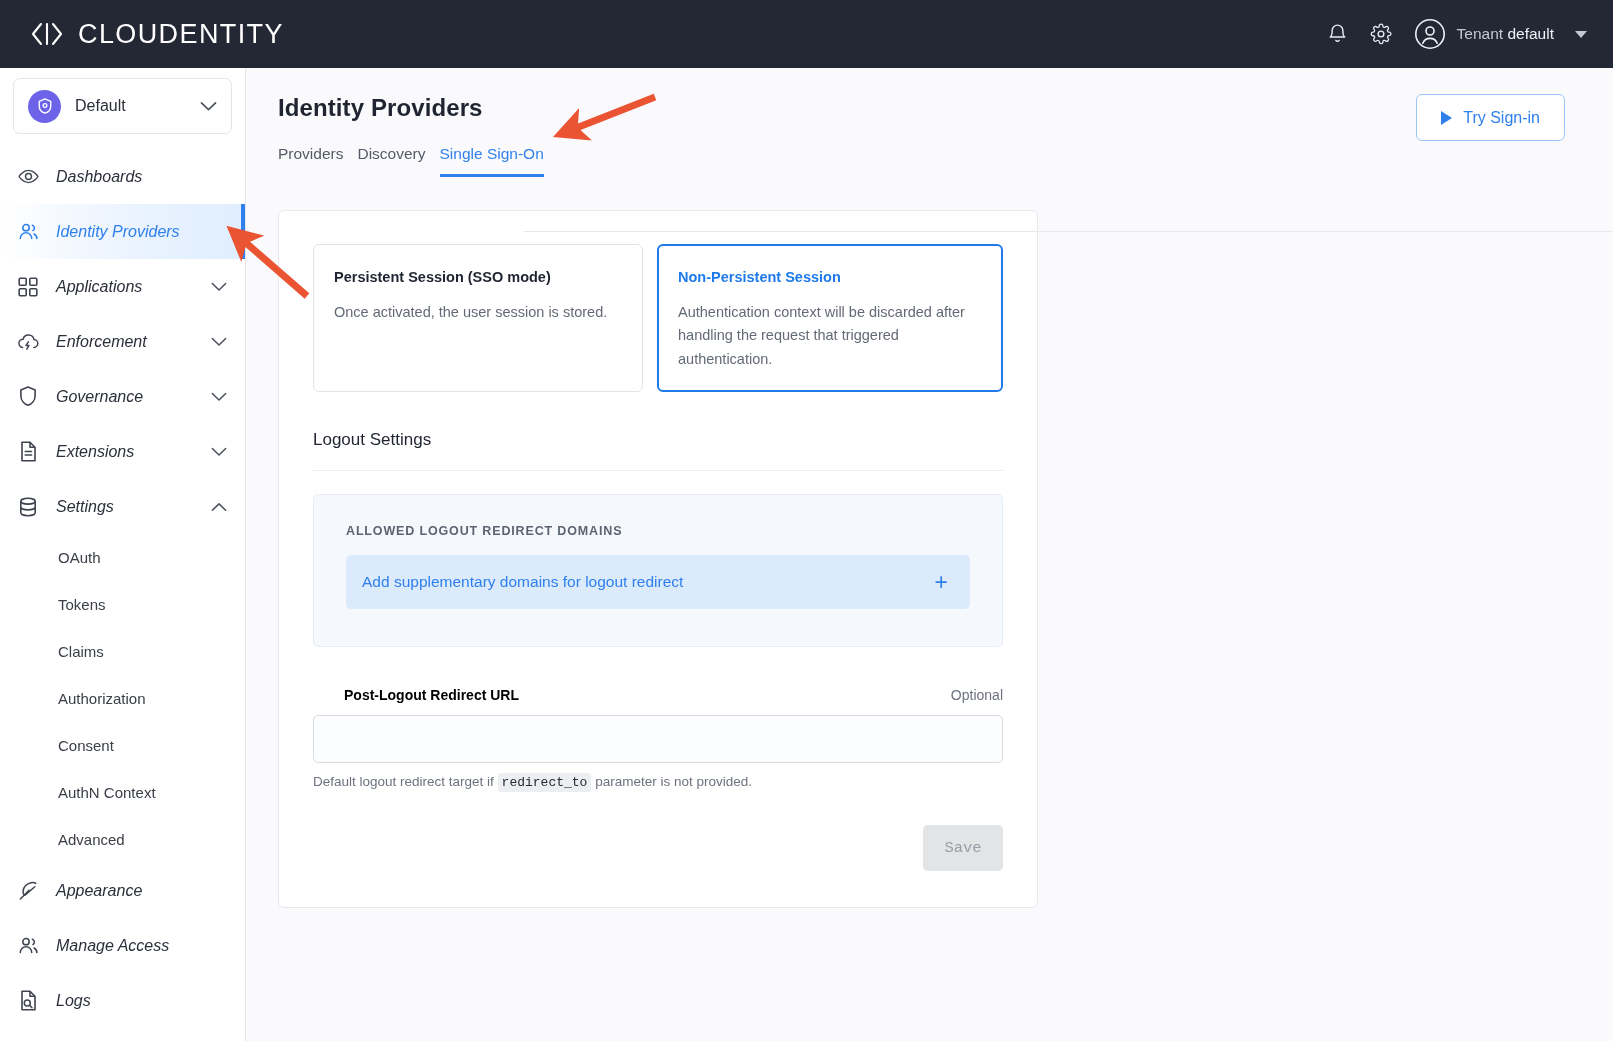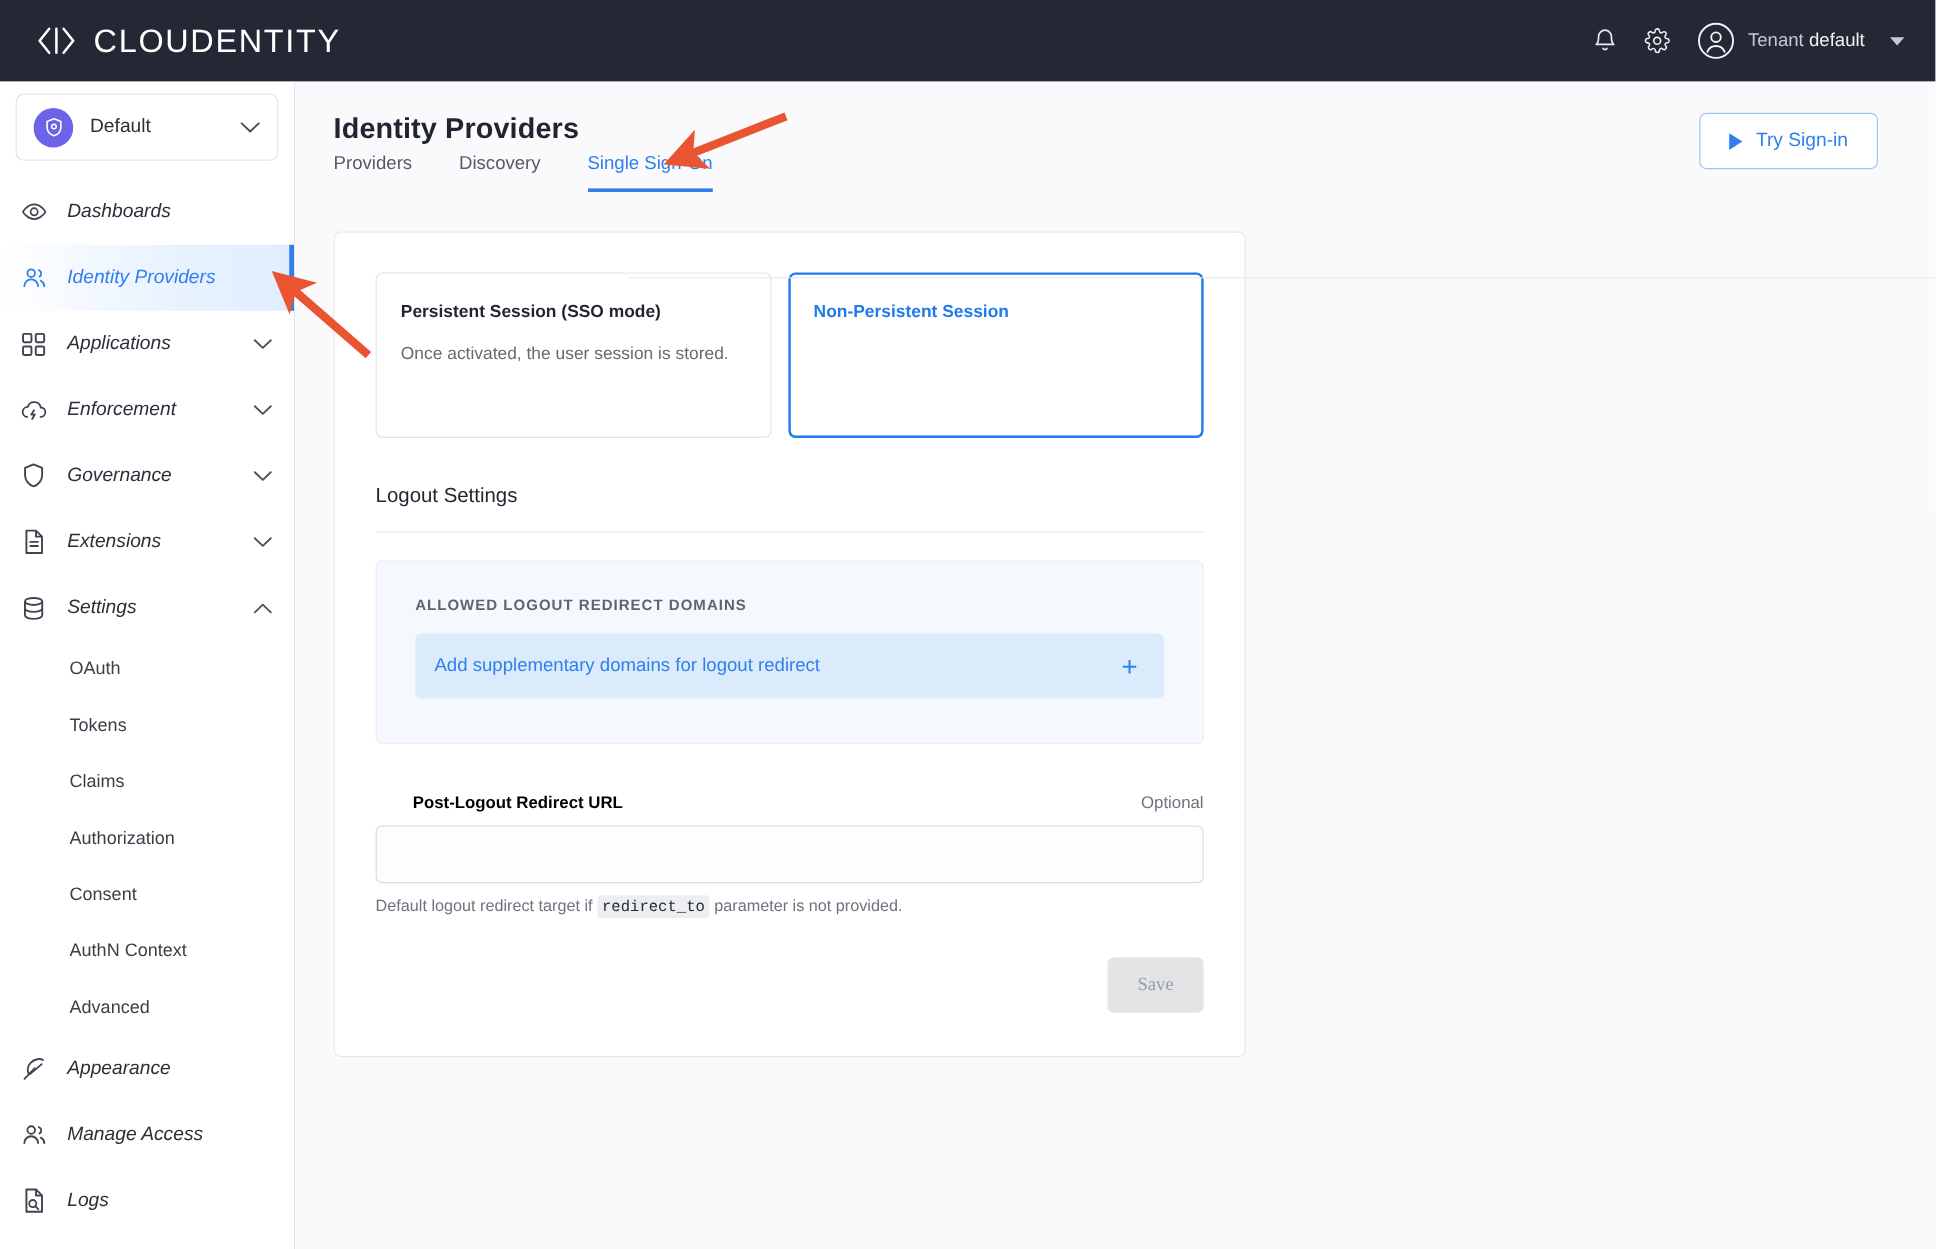--- a/index.html
+++ b/index.html
@@ -81,21 +81,21 @@
   .main {
     position: absolute; top: 68px; left: 246px;
     width: 1367px; height: 973px; background: #fafafc;
     padding: 26px 0 0 0; overflow: hidden;
   }
   .page-head {
     display: flex; justify-content: space-between; align-items: flex-start;
     padding: 0 48px 0 32px;
   }
   .page-title { font-size: 24px; font-weight: 700; color: #1f2430; letter-spacing: .1px; }
-  .tabs { display: flex; gap: 39px; margin-top: 6px; }
+  .tabs { display: flex; gap: 14px; margin-top: 23px; }
   .tab {
     font-size: 15.5px; color: #555b66; padding-bottom: 14px;
     cursor: pointer; position: relative;
   }
   .tab.active { color: #2f80ed; }
   .tab.active::after {
     content: ""; position: absolute; left: 0; right: 0; bottom: 0;
     height: 3px; background: #2f80ed;
   }
   .tabs-row-wrap { position: relative; }
@@ -163,21 +163,21 @@
   }
   .field-hint { margin-top: 11px; font-size: 13.5px; color: #6d737e; }
   .code-chip {
     font-family: "Liberation Mono", monospace; font-size: 13px;
     background: #eceef1; color: #262b35; padding: 2px 4px; border-radius: 3px;
   }
   .save-row { display: flex; justify-content: flex-end; margin-top: 35px; }
   .save-btn {
     background: #e3e4e6; color: #9a9ea6; border: none; border-radius: 5px;
     height: 46px; width: 80px; font-size: 15.5px;
-    font-family: Liberation Serif, serif; cursor: default;
+    font-family: Liberation Mono, monospace; cursor: default;
   }
 
   
   .annot { position: absolute; left: 0; top: 0; width: 1613px; height: 1041px; pointer-events: none; }
 </style>
 </head>
 <body>
 
 <div id="app">
 
@@ -420,20 +420,21 @@
 
     <div class="panel">
 
       <div class="session-row">
         <div class="session-card">
           <div class="session-title">Persistent Session (SSO mode)</div>
           <div class="session-desc">Once activated, the user session is stored.</div>
         </div>
         <div class="session-card selected">
           <div class="session-title">Non-Persistent Session</div>
+          <div class="session-desc">Authentication context will be discarded after handling the request that triggered authentication.</div>
         </div>
       </div>
 
       <div class="section-title">Logout Settings</div>
       <div class="section-rule"></div>
 
       <div class="logout-box">
         <div class="logout-box-label">ALLOWED LOGOUT REDIRECT DOMAINS</div>
         <div class="add-domain">
           <span class="add-domain-text">Add supplementary domains for logout redirect</span>

